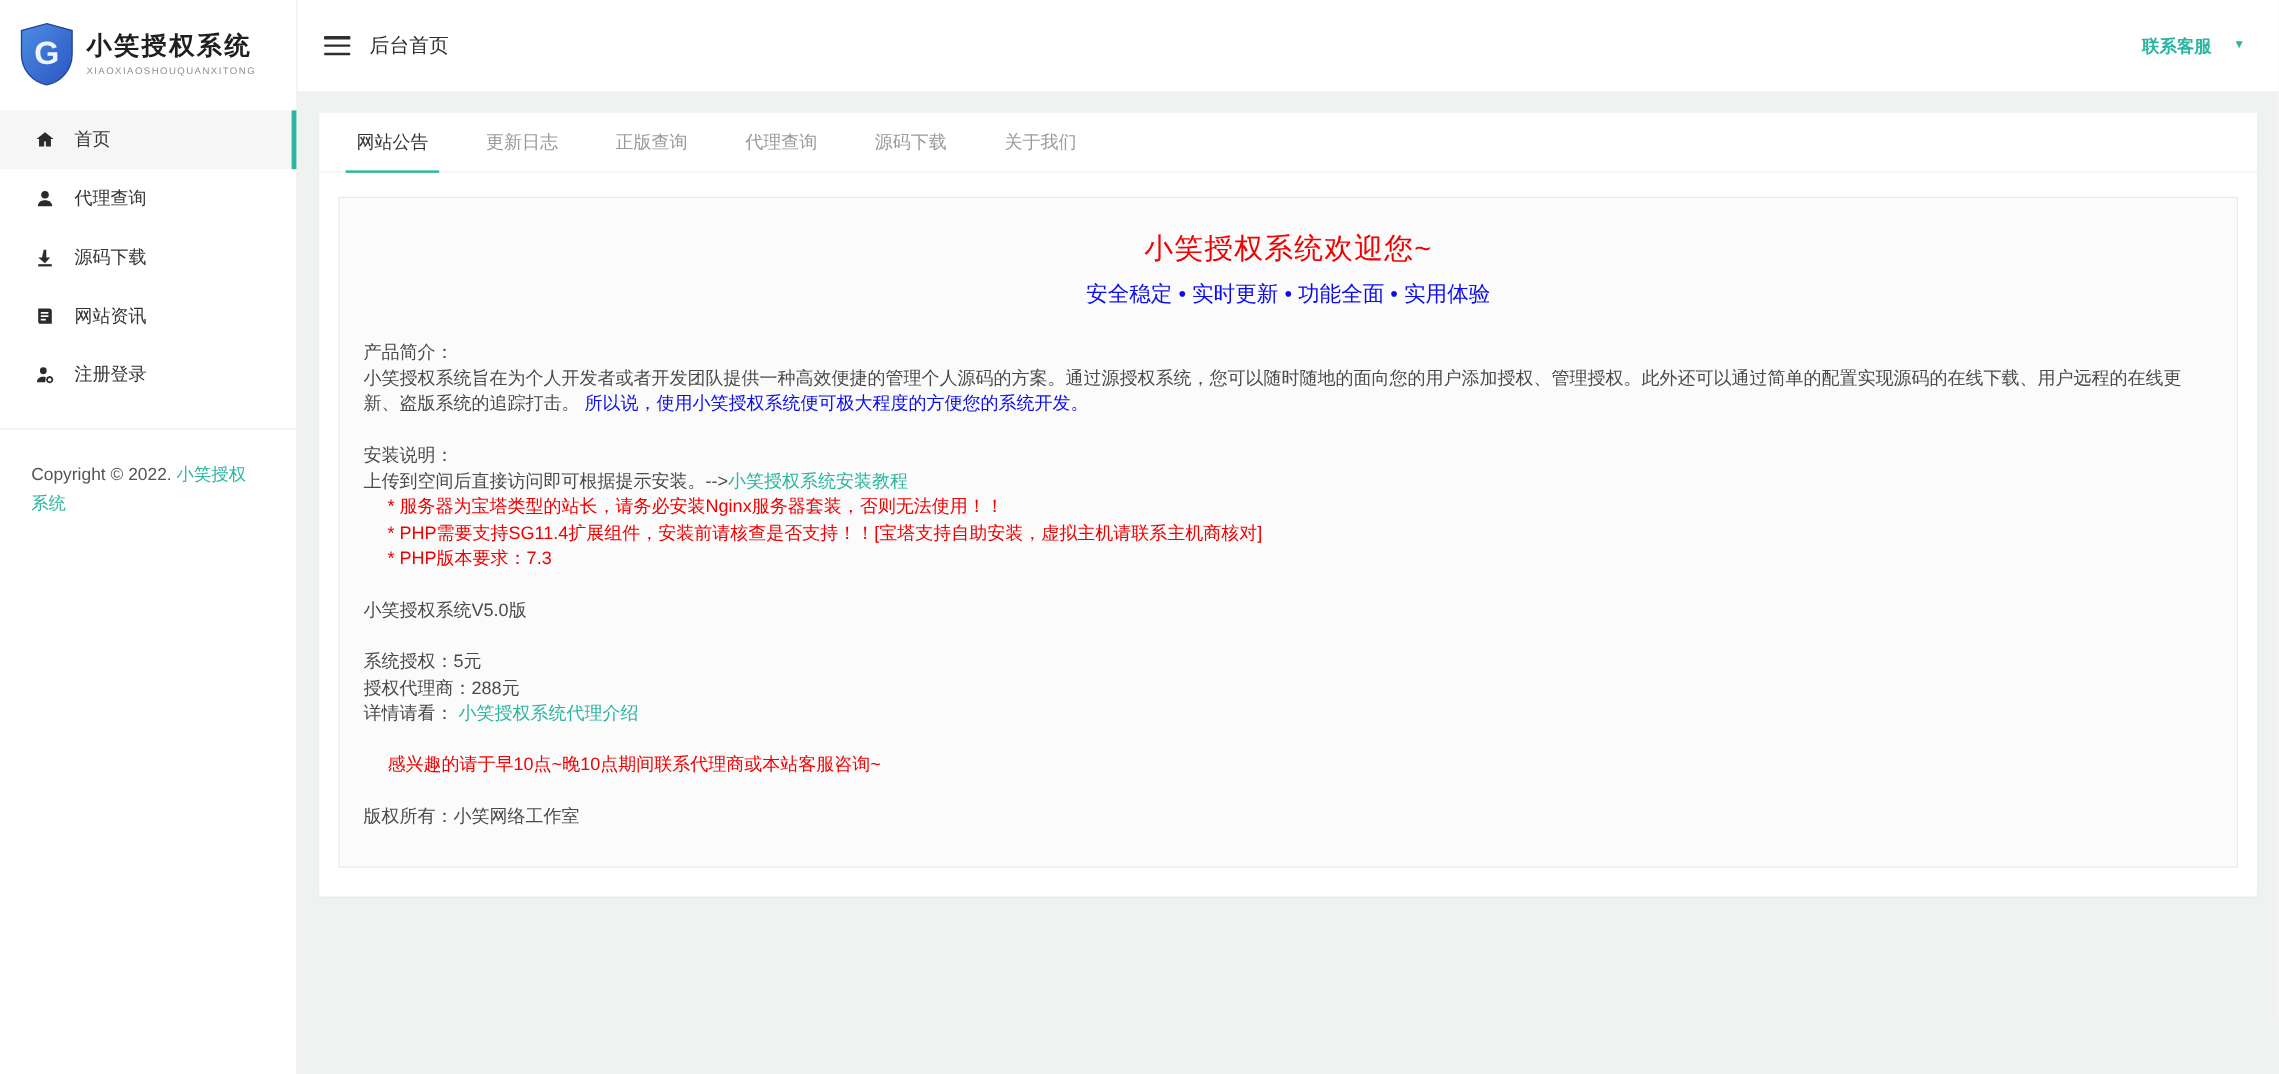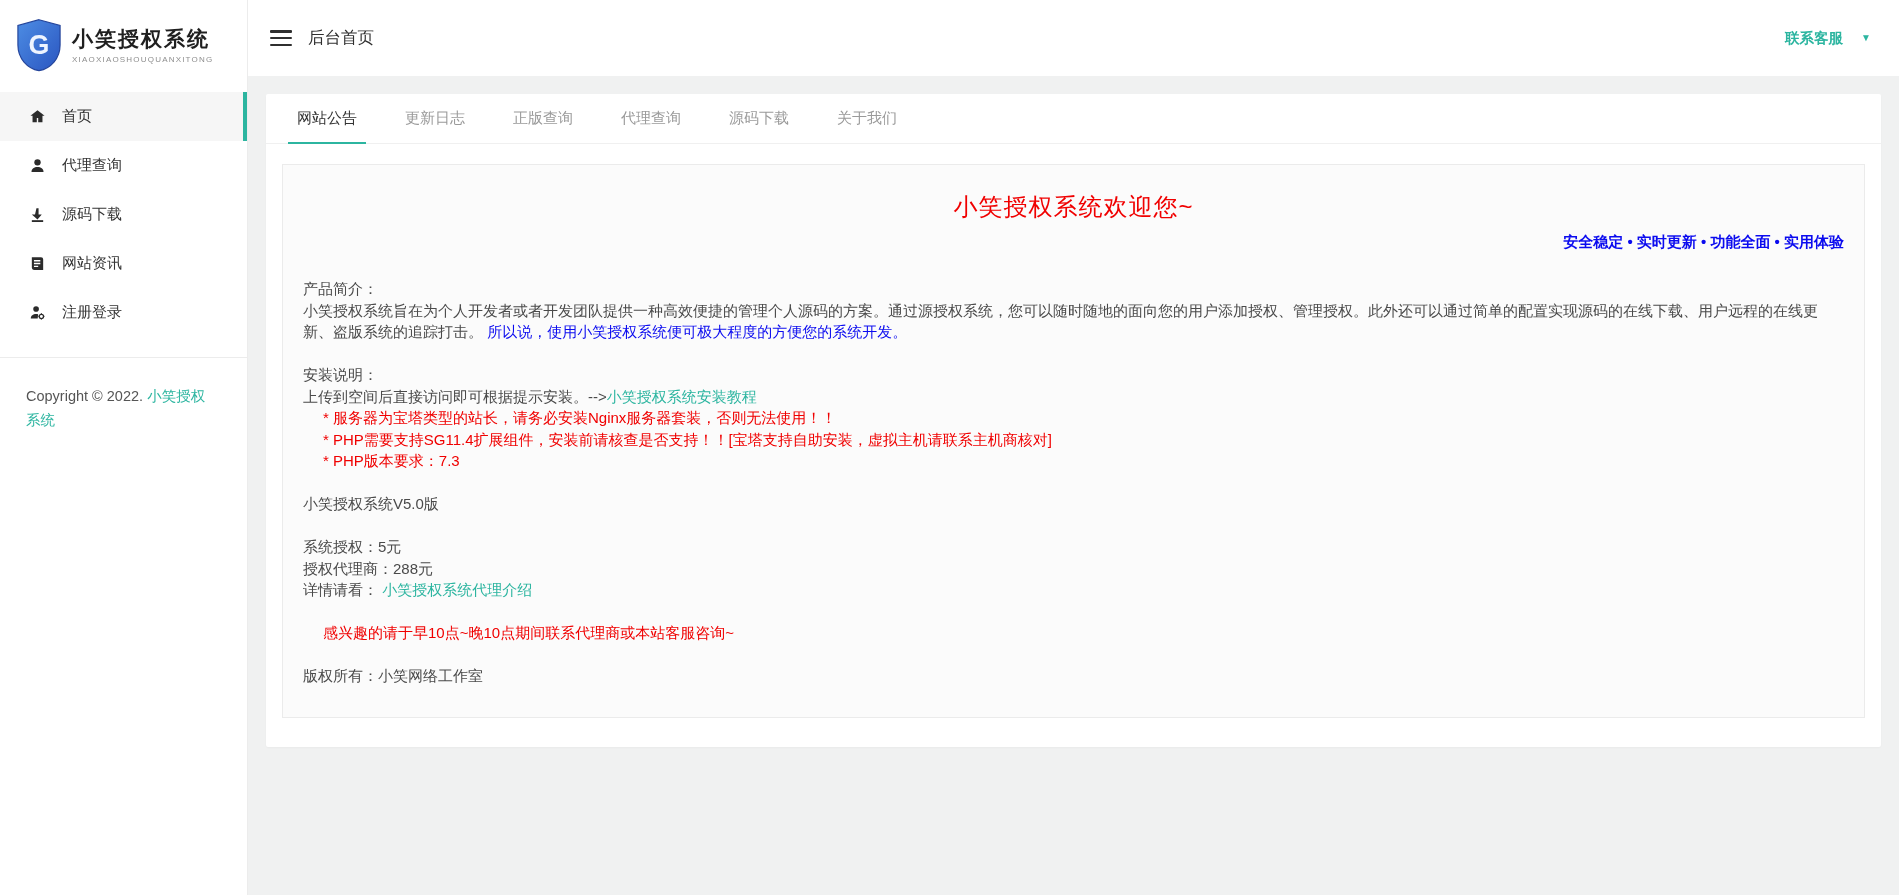--- a/index.html
+++ b/index.html
@@ -83,21 +83,21 @@
   }
   .panel{
     margin:20px 16px;border:1px solid #ebebeb;background:#fbfbfb;
     padding:26px 20px 30px 20px;
   }
   .ann-title{
     text-align:center;color:var(--red);font-size:24px;font-weight:500;
     letter-spacing:1px;margin-bottom:10px;
   }
   .ann-subtitle{
-    text-align:right;color:var(--blue);font-size:15px;margin-bottom:26px;font-weight:bold;
+    text-align:center;color:var(--blue);font-size:18px;margin-bottom:26px;
   }
   .ann-body{font-size:15px;line-height:21.5px;color:var(--text);}
   .ann-line{min-height:21.5px;}
   .seg-text{color:var(--text);}
   .seg-red{color:var(--red);margin-left:20px;}
   .seg-blue{color:var(--blue);}
   .seg-link{color:var(--accent);cursor:pointer;}
 </style>
 </head>
 <body>

